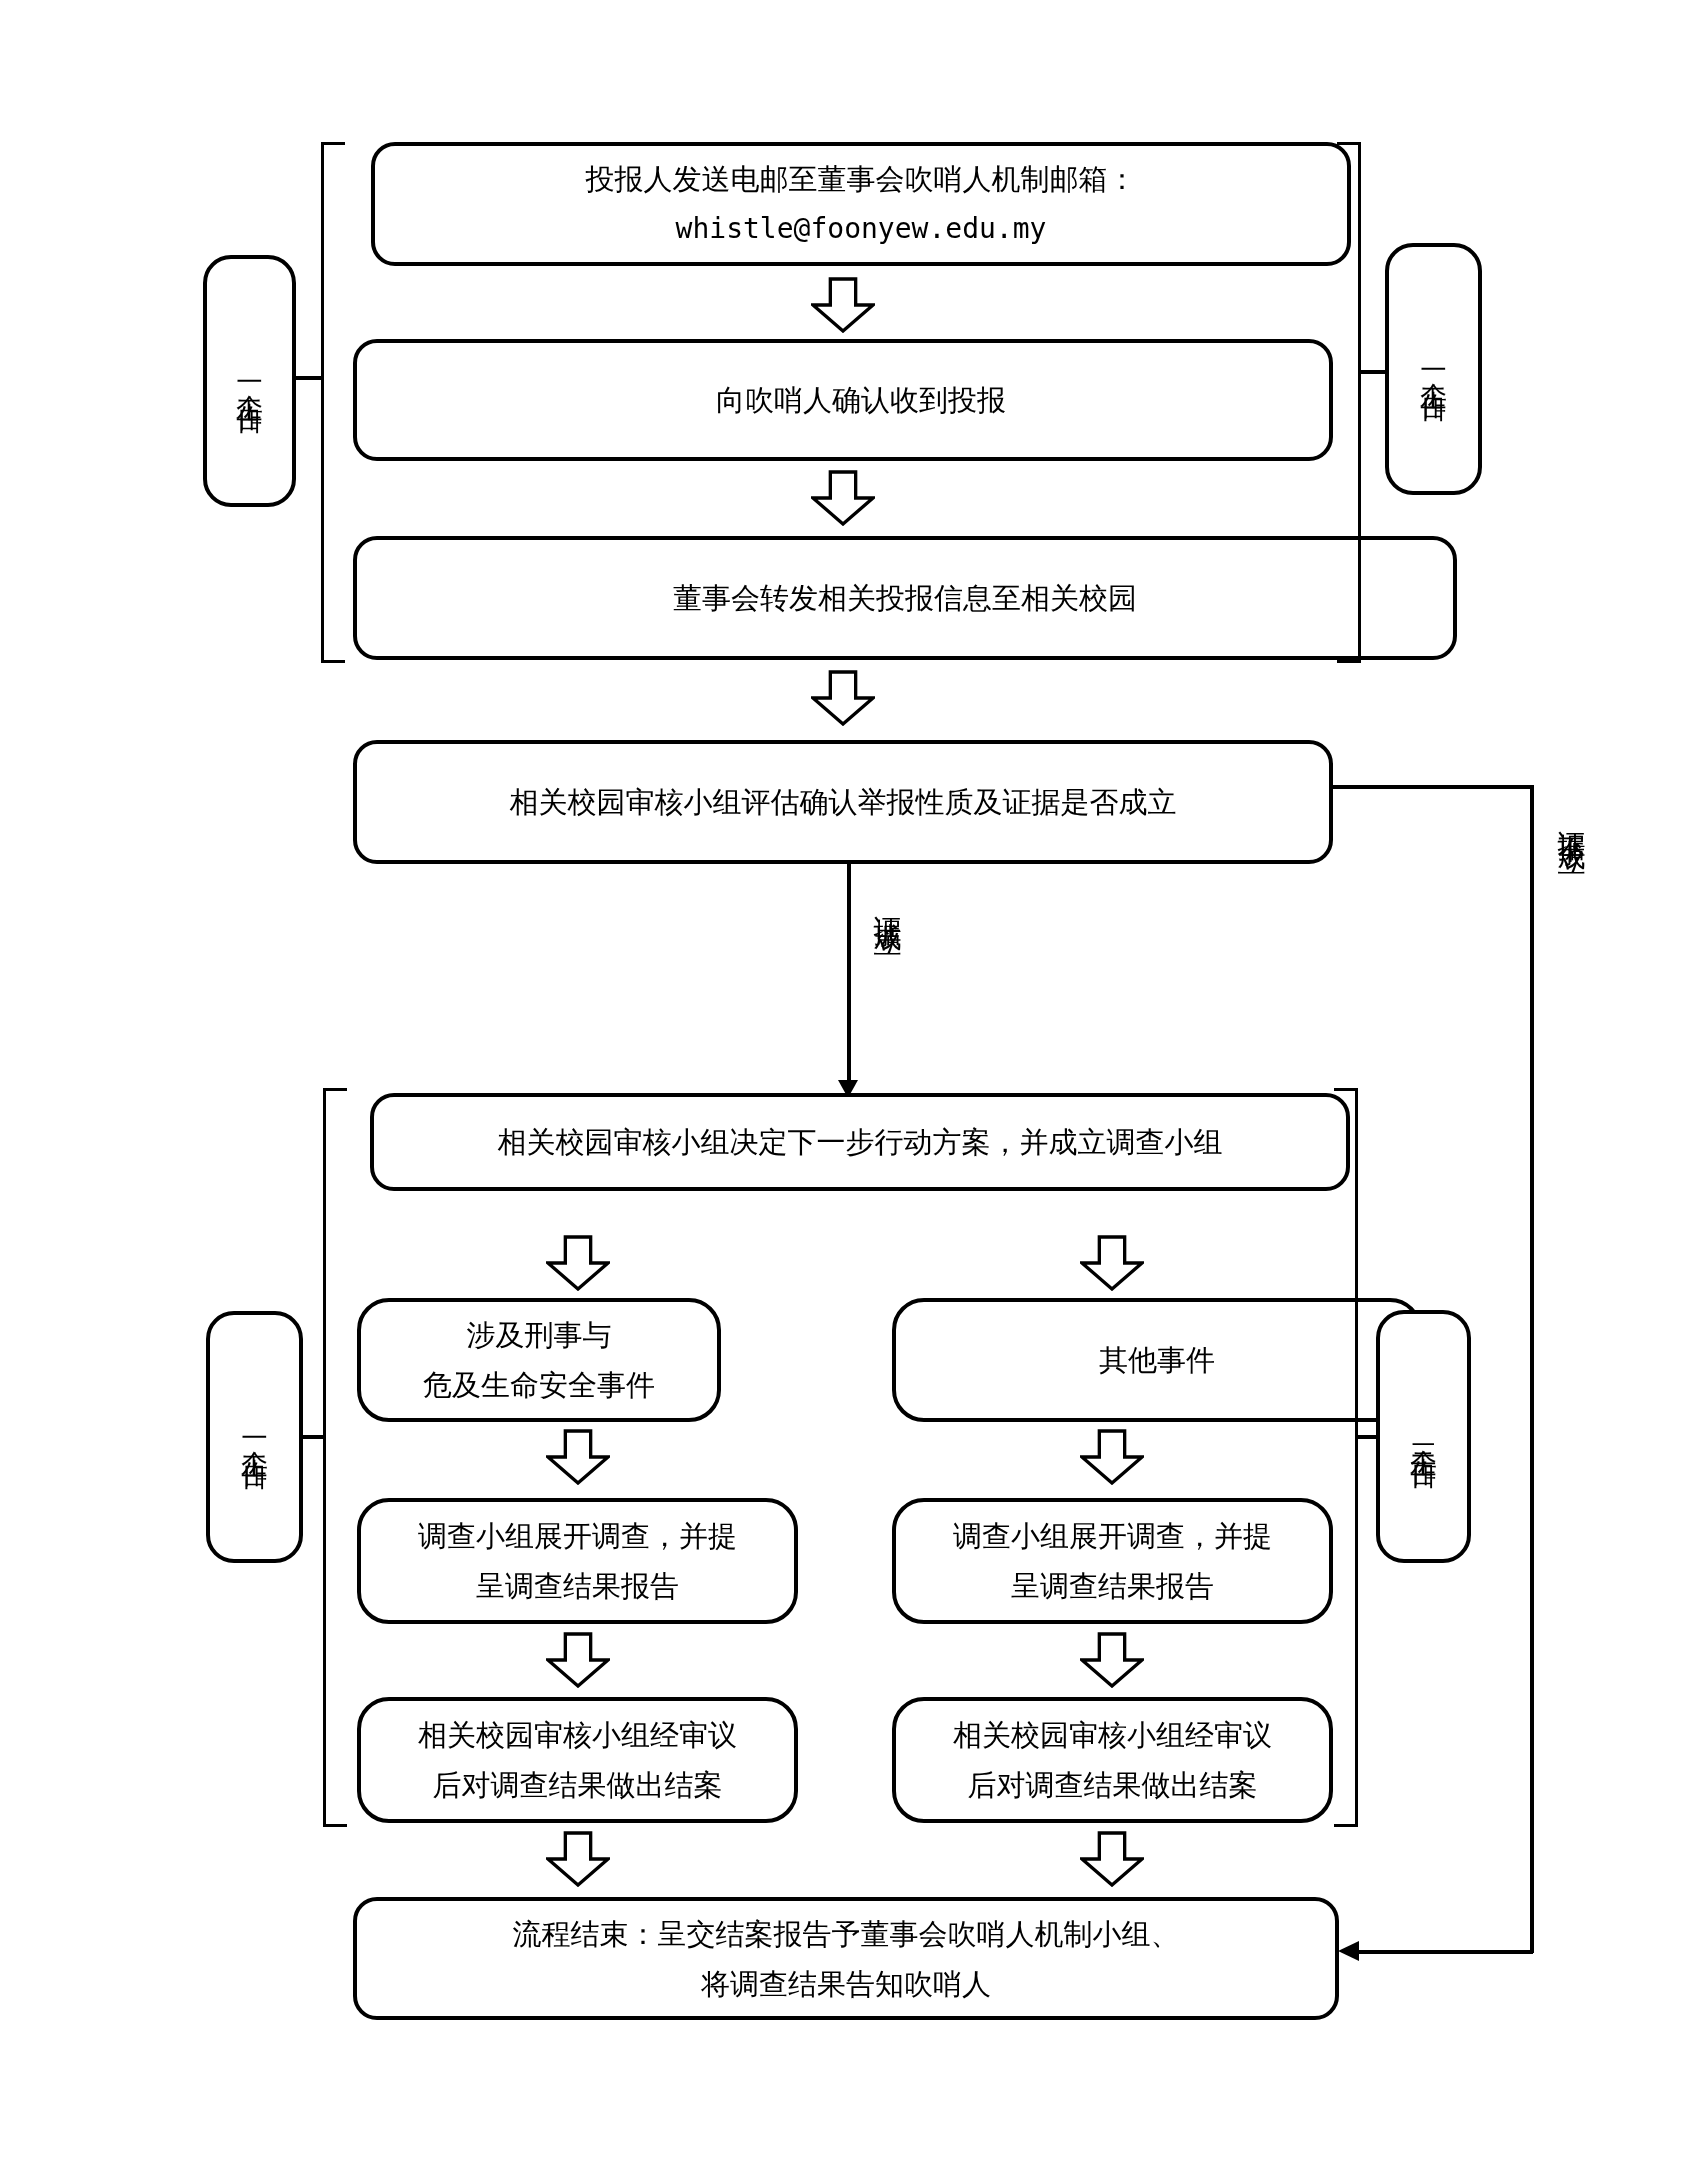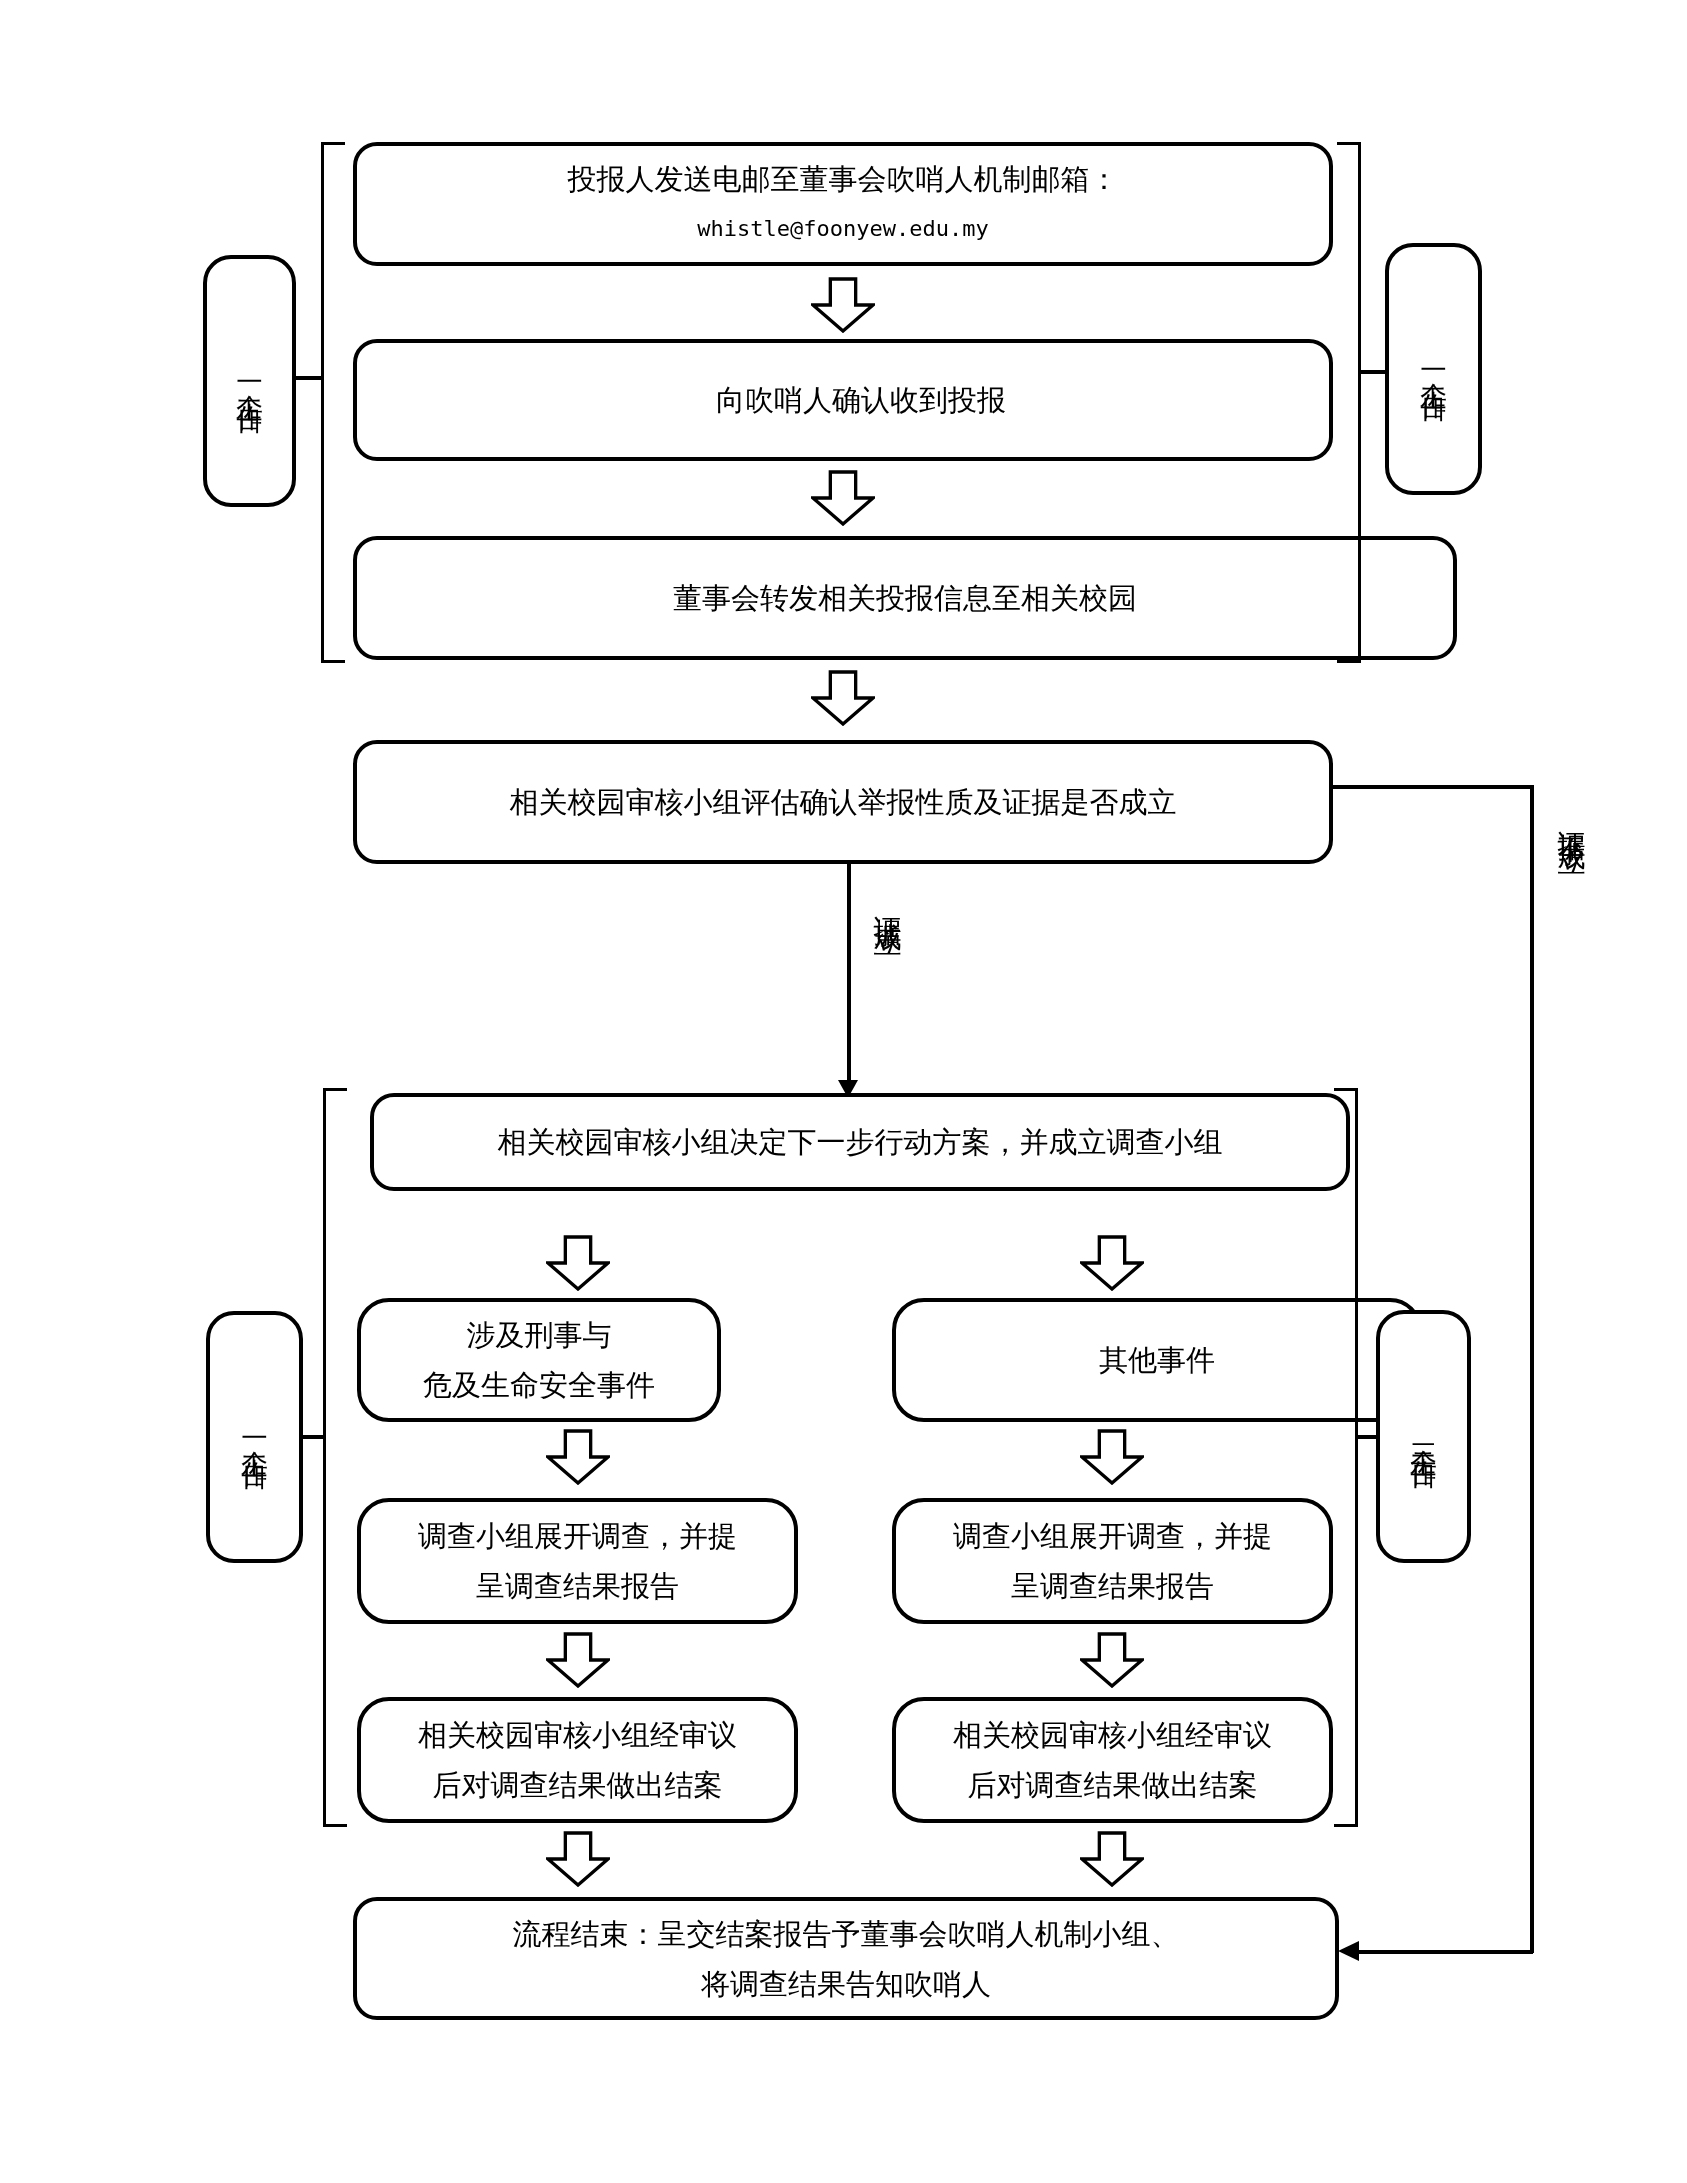--- a/index.html
+++ b/index.html
@@ -8,21 +8,21 @@
     font-family:"Liberation Serif","DejaVu Serif",serif;color:#000;
     overflow:hidden;
   }
   .rbox{
     position:absolute;box-sizing:border-box;background:#fff;
     border:4.6px solid #000;border-radius:24px;
     display:flex;flex-direction:column;justify-content:center;align-items:center;
     text-align:center;
   }
   .rbox .line{line-height:50px;font-size:29px;white-space:nowrap;}
-  .rbox .email{font-family:"DejaVu Sans Mono","Liberation Mono",monospace;font-size:22px;line-height:50px;}
+  .rbox .email{font-family:"DejaVu Sans Mono","Liberation Mono",monospace;font-size:28px;line-height:50px;}
   .colbox{border-radius:32px;}
   .bracket{position:absolute;box-sizing:border-box;background:transparent;}
   .bracket.left{border-left:3.3px solid #000;border-top:3.3px solid #000;border-bottom:3.3px solid #000;}
   .bracket.right{border-right:3.3px solid #000;border-top:3.3px solid #000;border-bottom:3.3px solid #000;}
   .sidelabel{
     position:absolute;box-sizing:border-box;border:4px solid #000;border-radius:28px;
     display:flex;justify-content:center;align-items:center;background:#fff;
   }
   .vtext{
     writing-mode:vertical-rl;text-orientation:upright;
@@ -43,21 +43,21 @@
   }
   .barrow{position:absolute;width:64px;height:56px;}
   .flabel{position:absolute;}
   .flabel .vtext{font-size:28px;letter-spacing:4px;}
 </style>
 </head>
 <body>
 
 <div id="canvas">
 
-  <div class="rbox" style="left:353px;top:142px;width:980px;height:124px;">
+  <div class="rbox" style="left:371px;top:142px;width:980px;height:124px;">
     <div class="line">投报人发送电邮至董事会吹哨人机制邮箱：</div>
     <div class="email">whistle@foonyew.edu.my</div>
   </div>
 
   <svg class="barrow" style="left:811px;top:277px;" viewBox="0 0 96 84">
     <polygon points="29,3 67,3 67,42 93,42 48,81 3,42 29,42" fill="#ffffff" stroke="#000000" stroke-width="5"></polygon>
   </svg>
 
   <div class="rbox" style="left:353px;top:339px;width:980px;height:122px;padding-left:36px;">
     <div class="line">向吹哨人确认收到投报</div>

